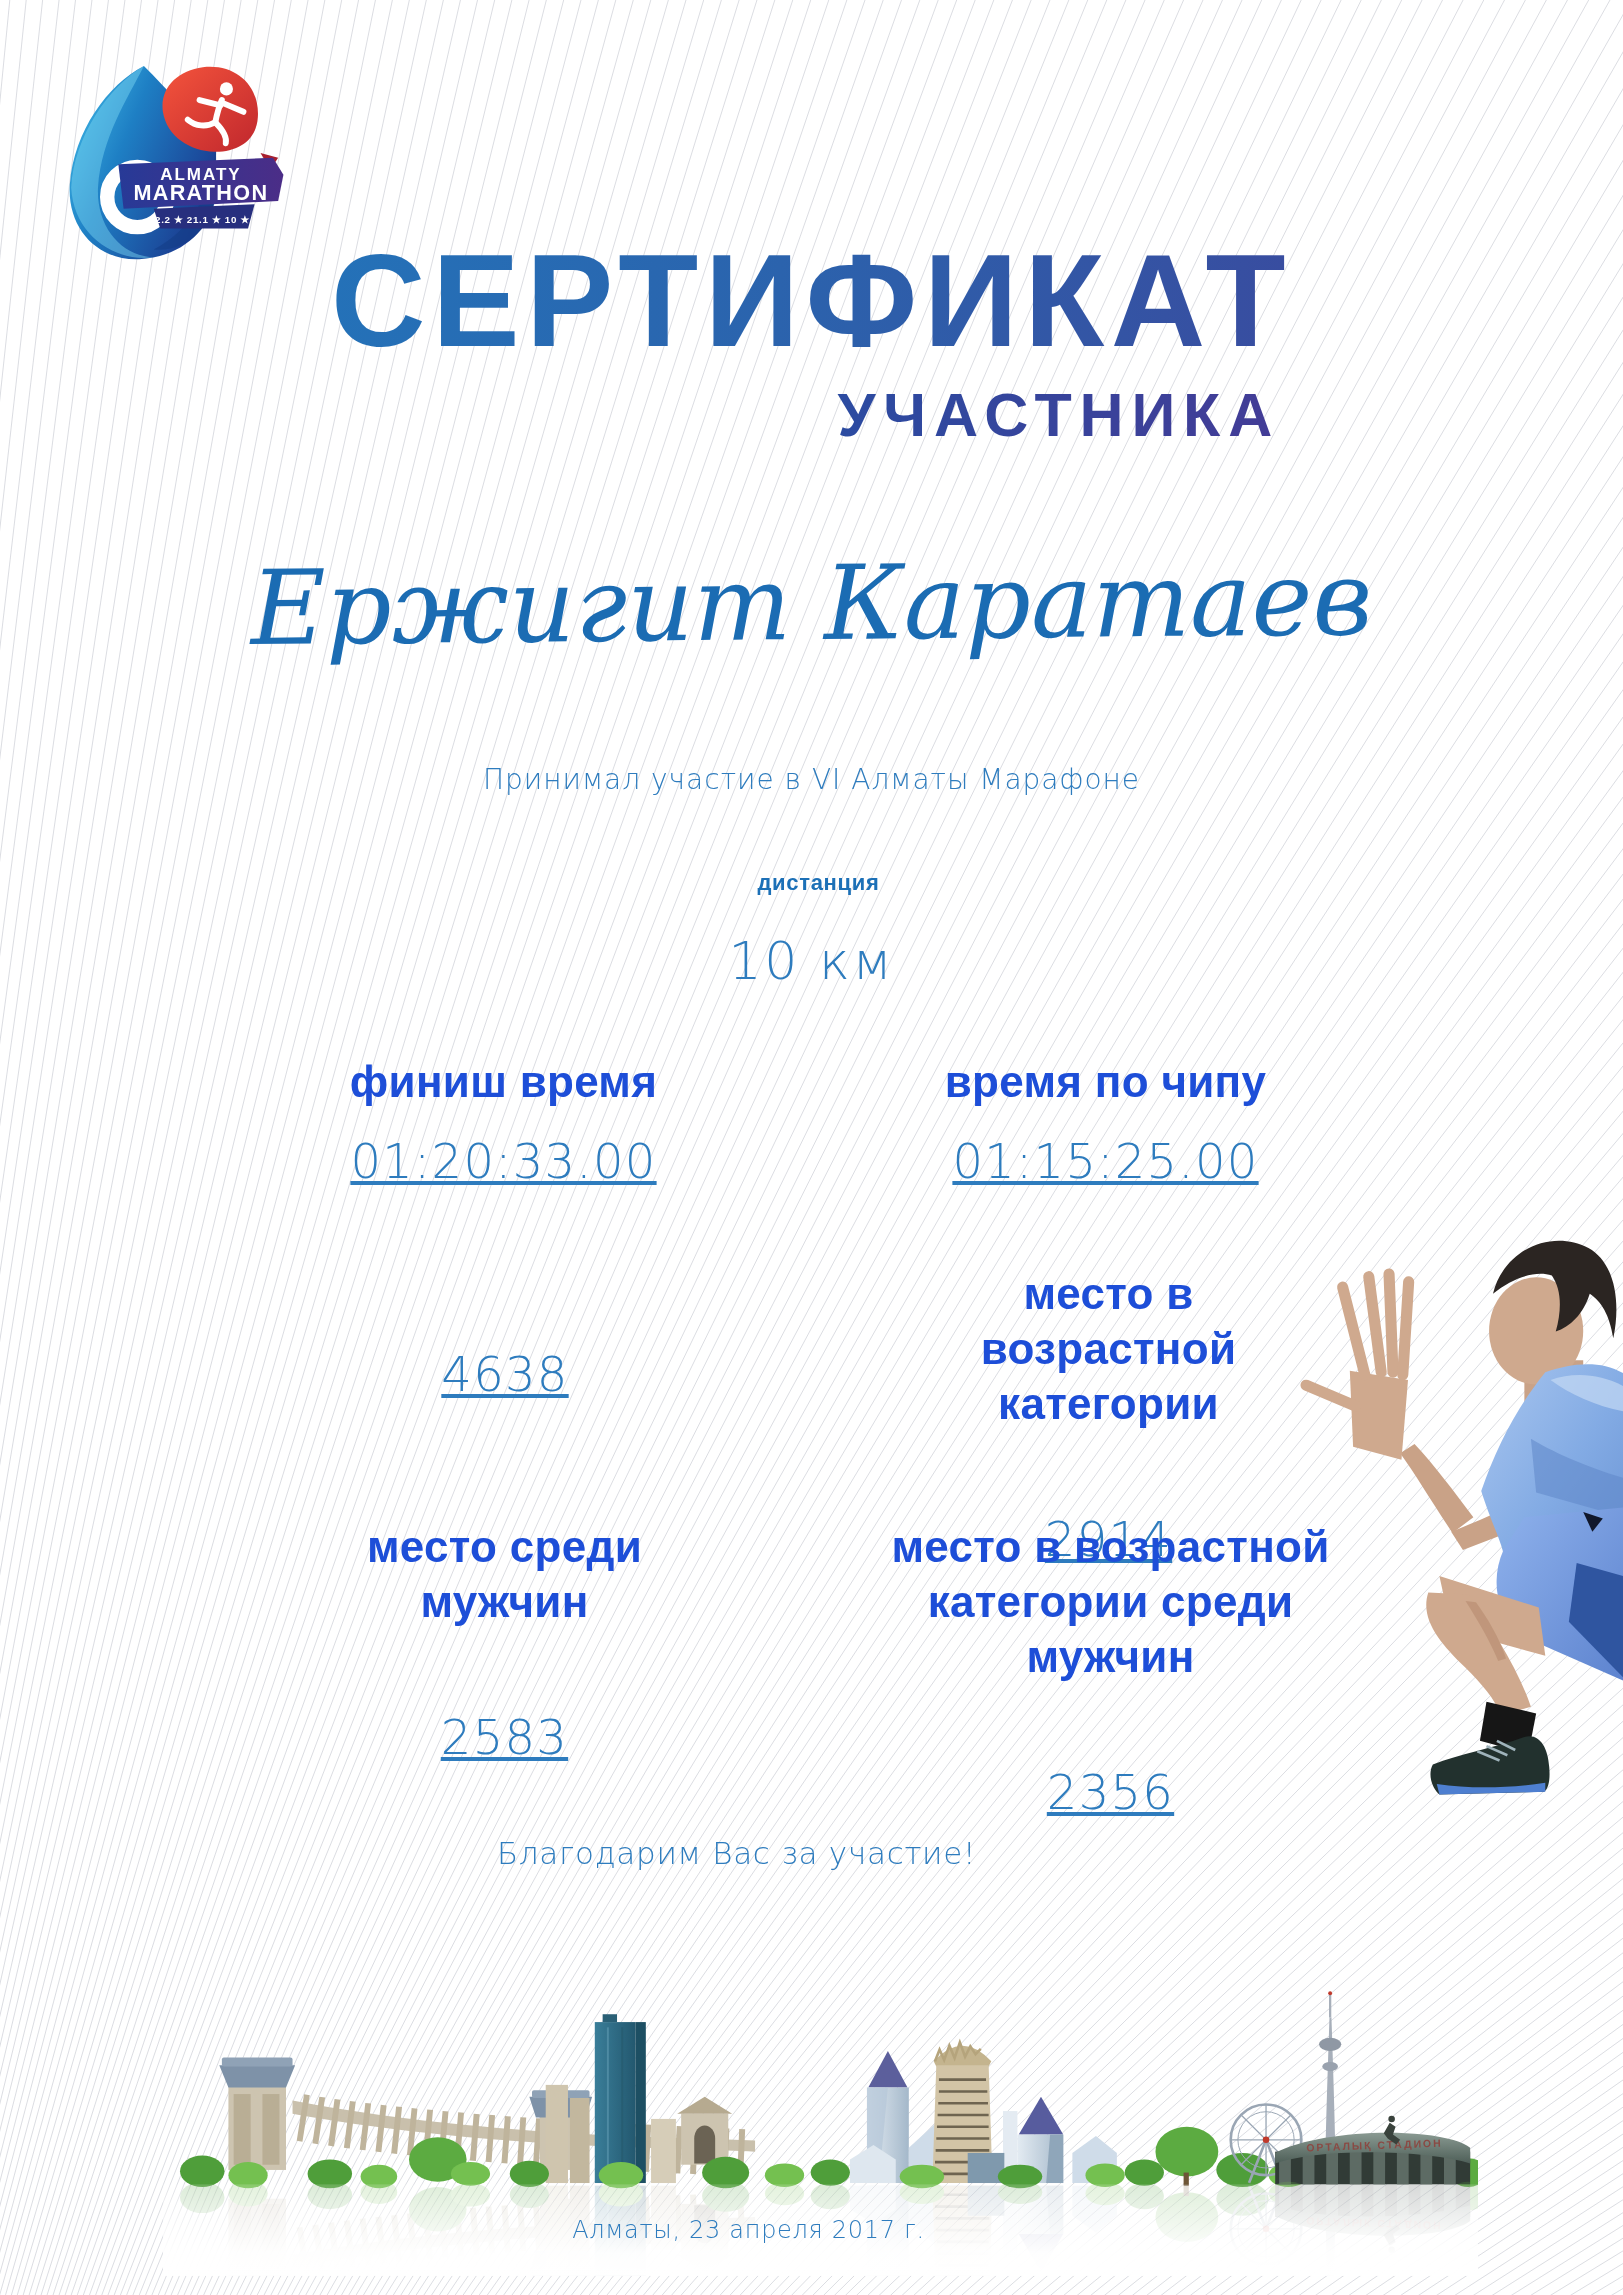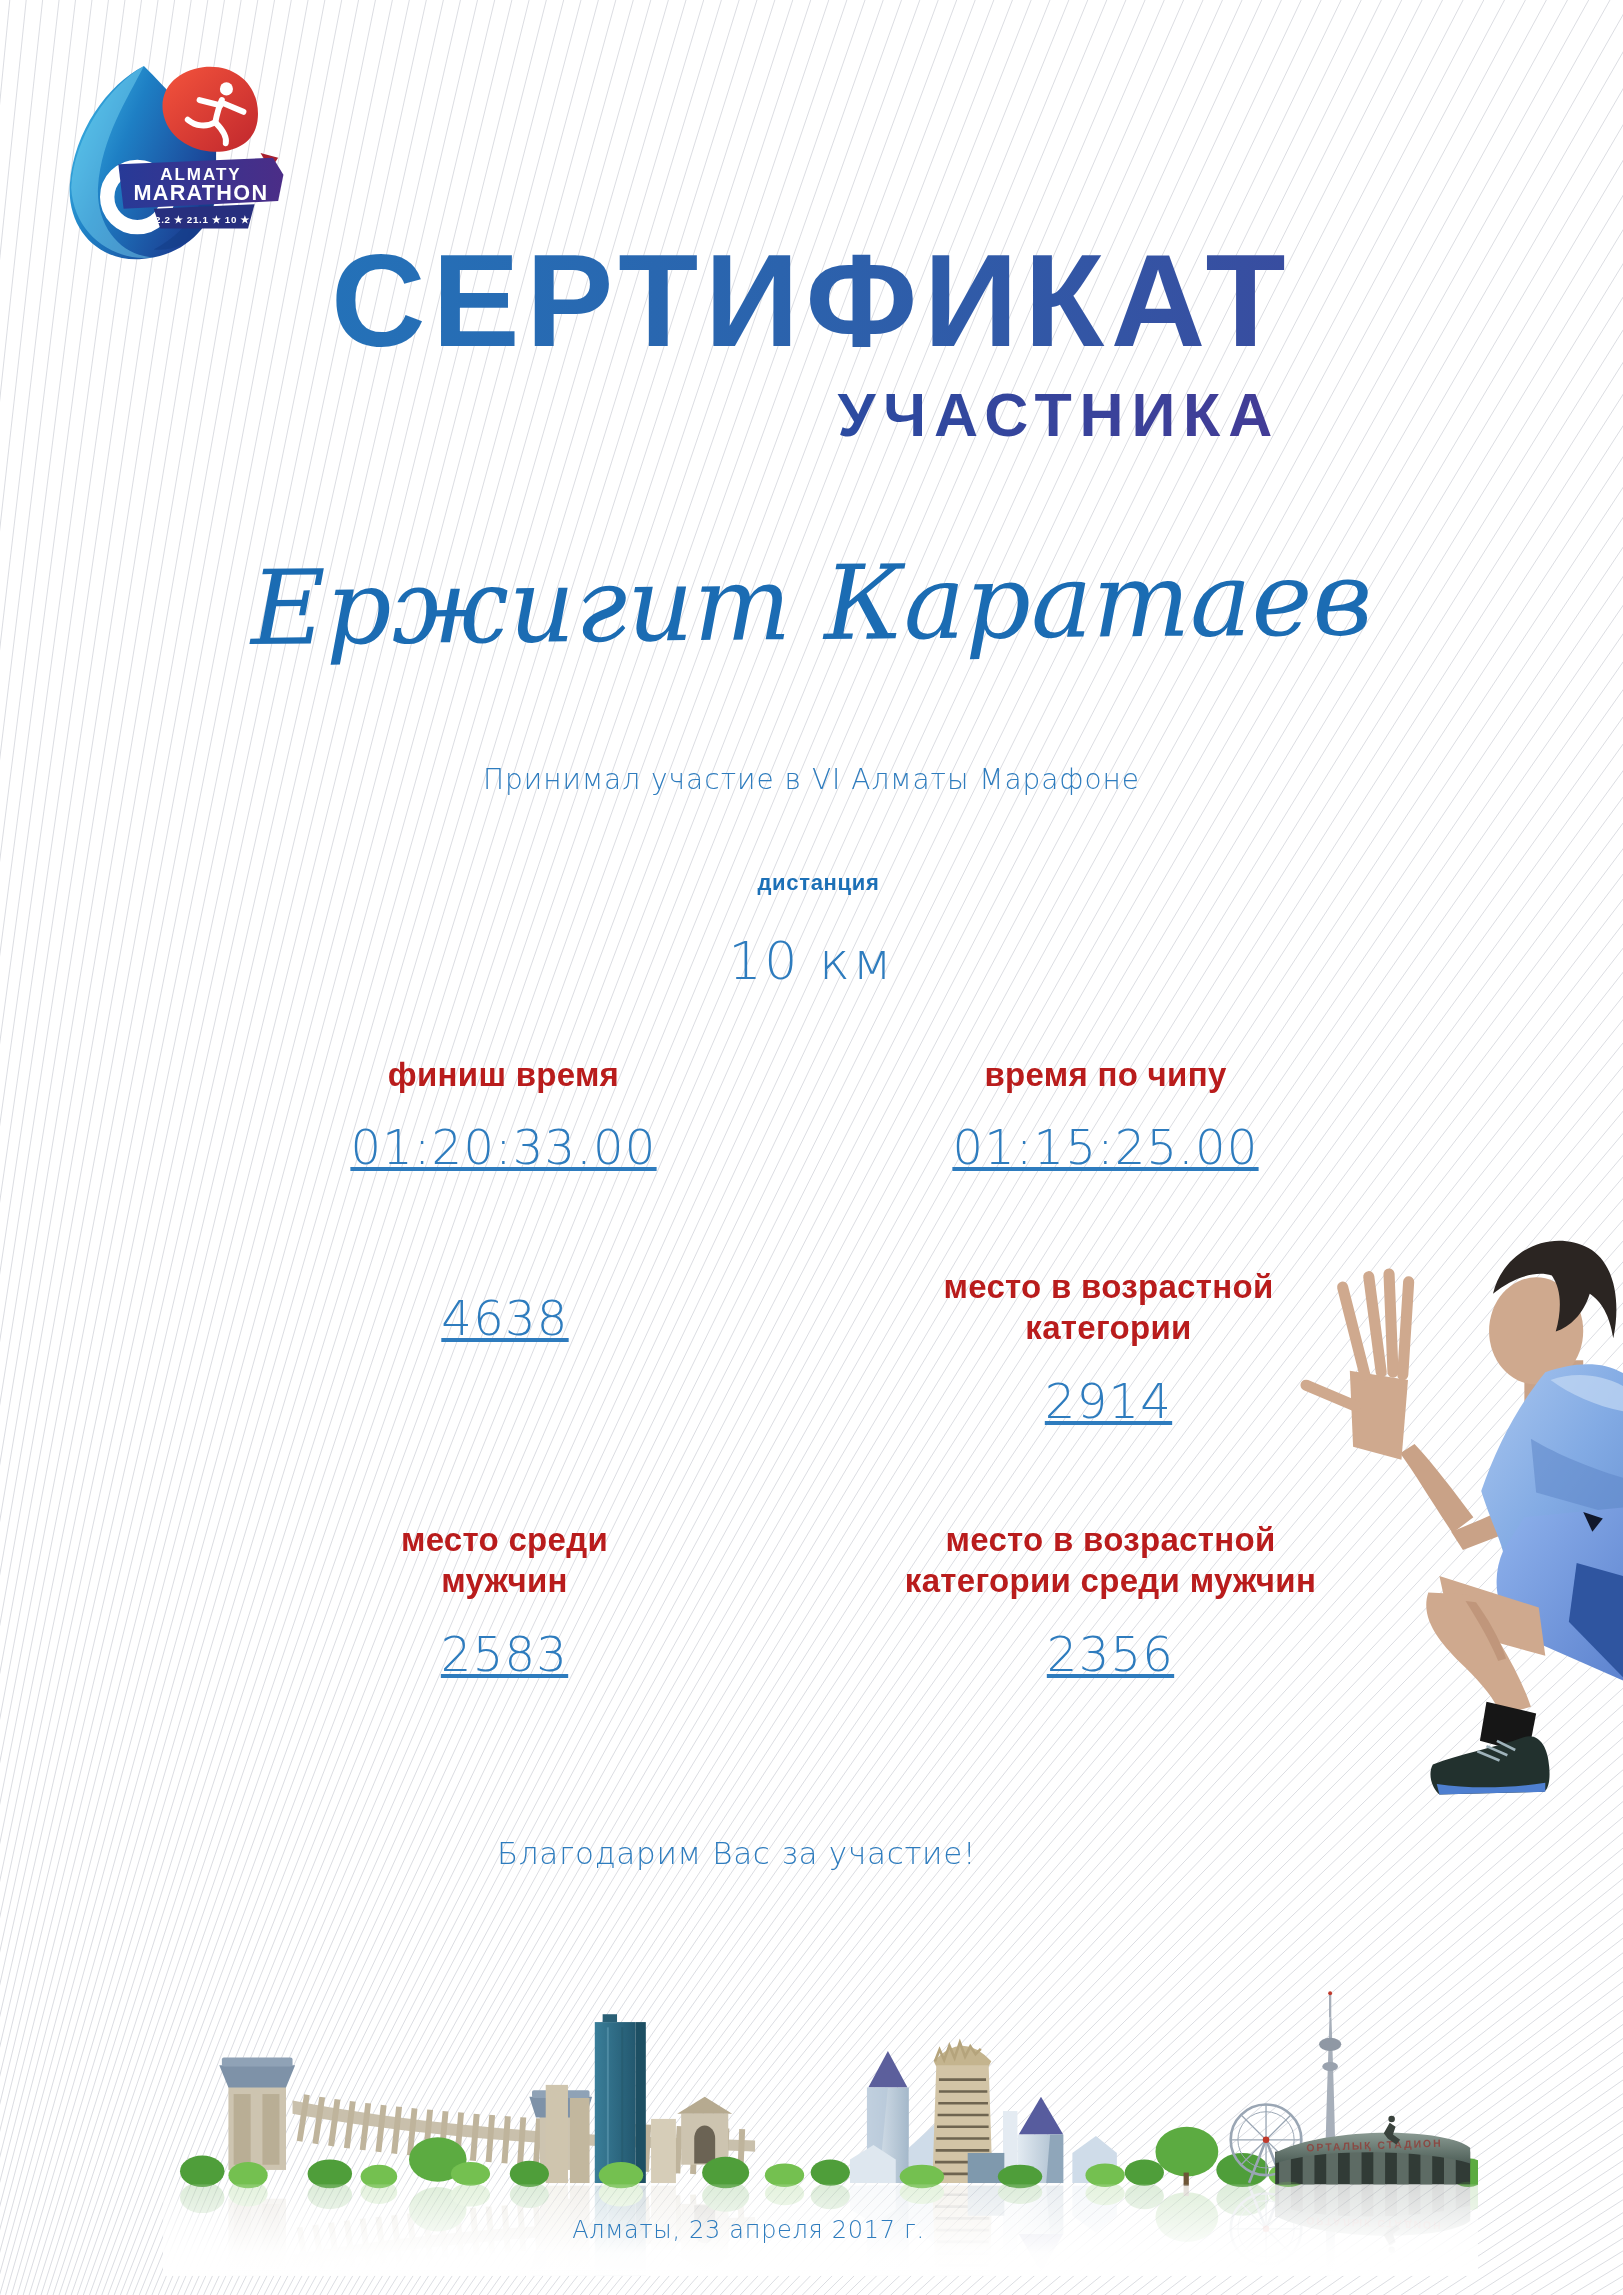--- a/index.html
+++ b/index.html
@@ -47,26 +47,26 @@
     font-size:22px;font-weight:700;letter-spacing:0.7px;color:#1c70b7;padding-left:7px;
   }
   .distance-value{
     position:absolute;left:0;top:931px;width:1623px;text-align:center;
     font-family:"DejaVu Sans", sans-serif;font-weight:300;
     font-size:52px;letter-spacing:2.6px;color:#2e7cbe;
   }
 
   
   .stat{position:absolute;text-align:center;}
-  .stat-label{font-size:33px;font-weight:700;line-height:1.25;letter-spacing:0.3px;color:#b91c1c;}
+  .stat-label{font-size:44px;font-weight:700;line-height:1.25;letter-spacing:0.3px;color:#1d4ed8;}
   .stat-value{
     font-family:"DejaVu Sans", sans-serif;font-weight:300;
     font-size:48px;letter-spacing:1.3px;line-height:1;color:#2e7cbe;margin-top:27.5px;text-decoration:underline;
   }
-  .stat.two-line .stat-value{margin-top:28px;}
+  .stat.two-line .stat-value{margin-top:84px;}
   .stat.s0{left:301px;top:1054px;width:405px;}
   .stat.s1{left:883px;top:1054px;width:445px;}
   .stat.s2{left:322px;top:1266px;width:366px;}
   .stat.s3{left:899px;top:1266px;width:419px;}
   .stat.s4{left:364px;top:1519px;width:281px;}
   .stat.s5{left:862px;top:1519px;width:497px;}
 
   .thanks{
     position:absolute;left:-75px;top:1835px;width:1623px;text-align:center;
     font-family:"DejaVu Sans", sans-serif;font-weight:300;

